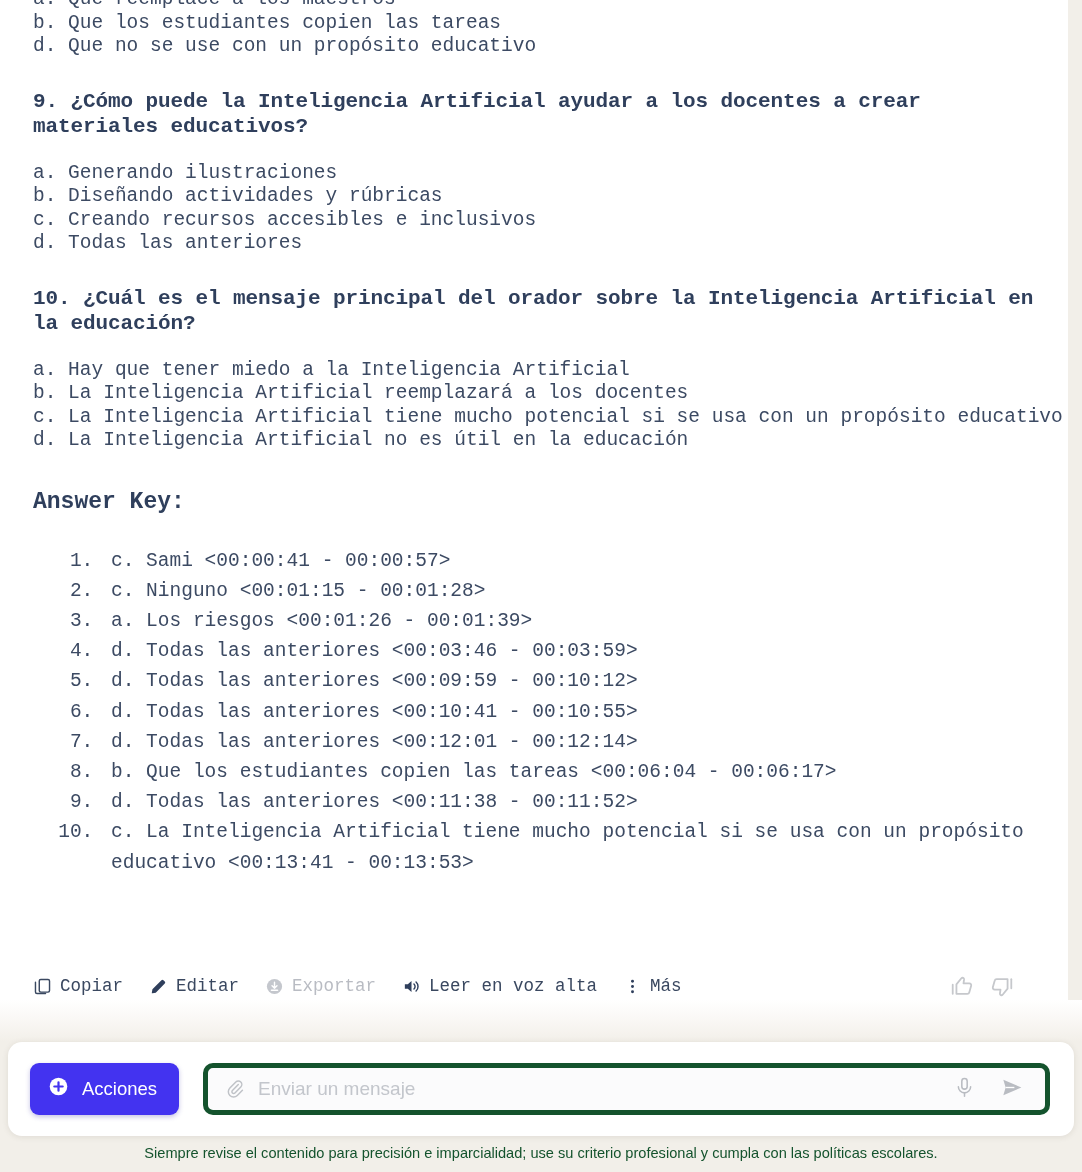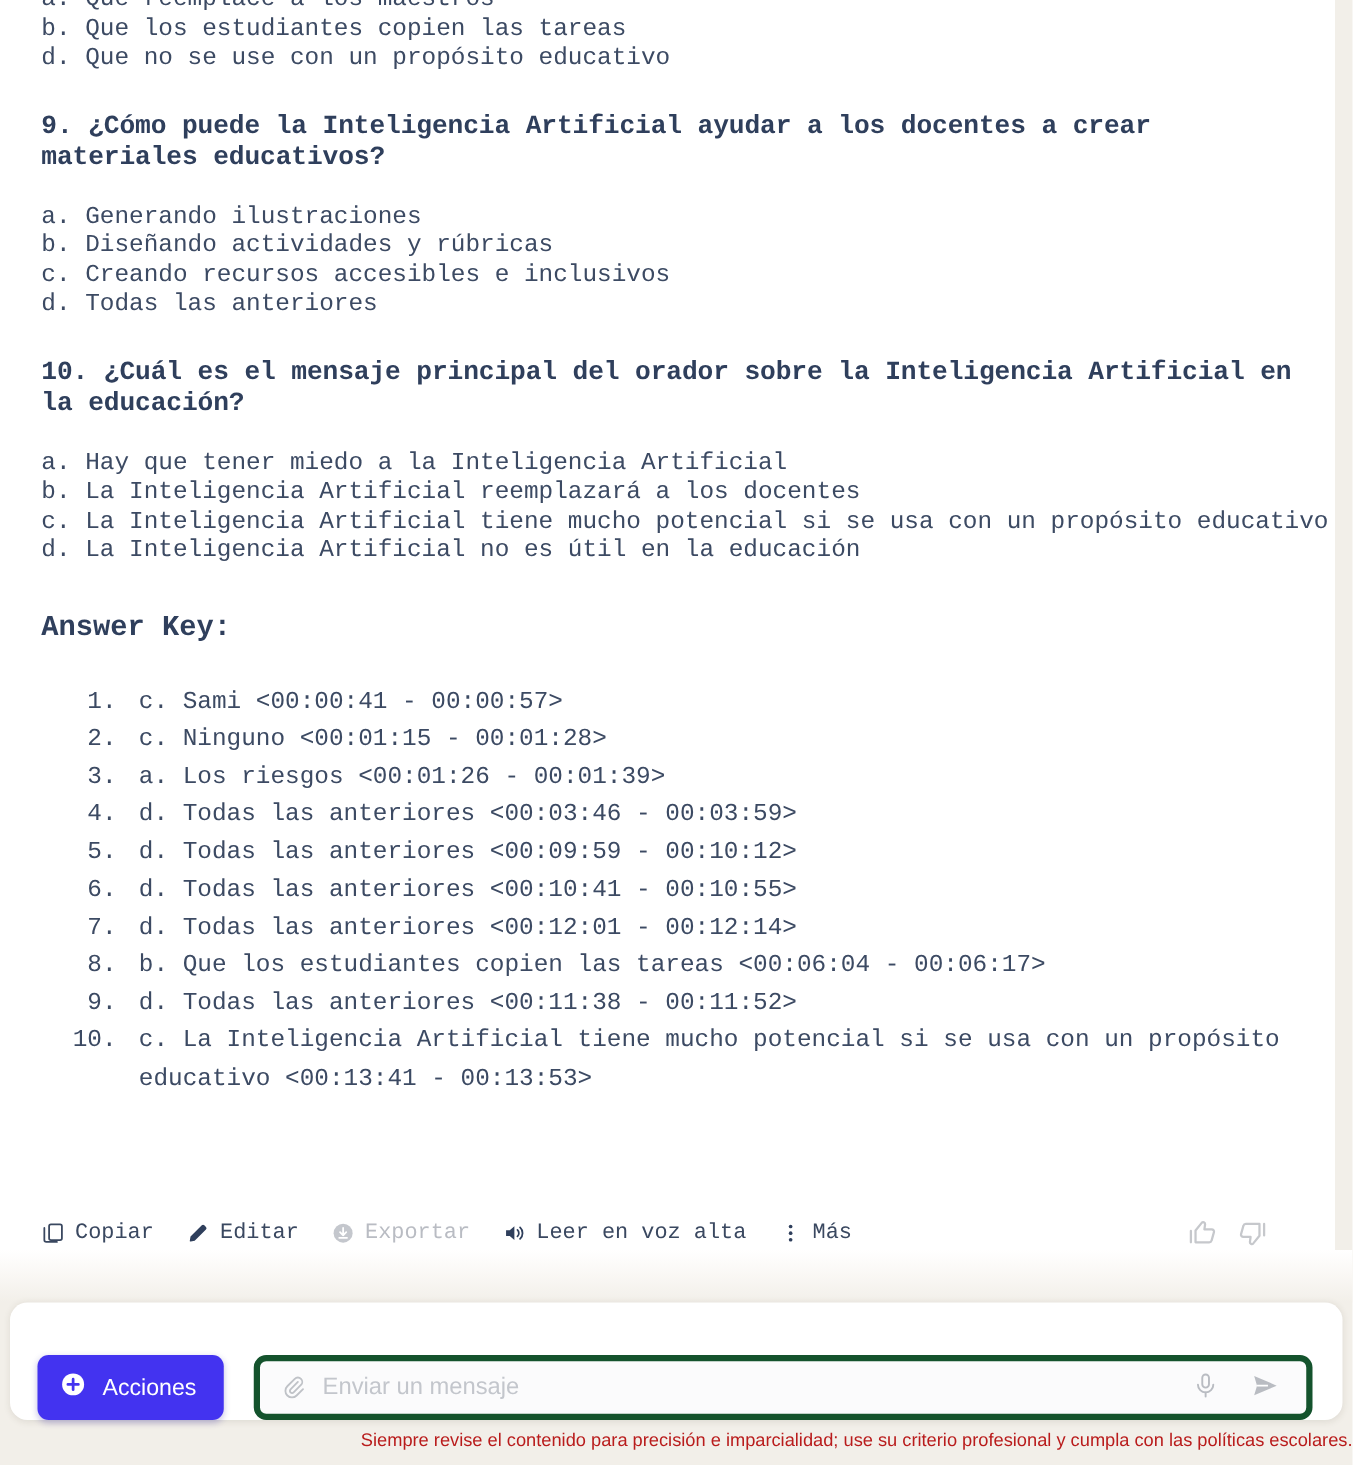--- a/index.html
+++ b/index.html
@@ -120,21 +120,21 @@
   #composer {
     position: absolute;
     left: 8px;
     top: 1042px;
     width: 1066px;
     height: 94px;
     background: #ffffff;
     border-radius: 14px;
     box-shadow: 0 1px 6px rgba(60,50,30,0.10);
     display: flex;
-    align-items: flex-end;
+    align-items: center;
     padding: 0 24px 0 22px;
   }
 
   #actions-btn {
     display: flex;
     align-items: center;
     gap: 13px;
     height: 52px;
     padding: 0 22px 0 18px;
     background: #4333f0;
@@ -181,22 +181,22 @@
     display: flex;
     align-items: center;
   }
 
   
   #disclaimer {
     position: absolute;
     left: 0;
     top: 1145px;
     width: 1082px;
-    text-align: right;
-    color: #b91c1c;
+    text-align: center;
+    color: #14532d;
     font-size: 14.6px;
   }
 </style>
 </head>
 <body>
 
 <div id="chat-card">
   <div id="chat-scroll" style="top: -14px;">
 
     <ul class="opt-list" style="margin-top:2px;">

